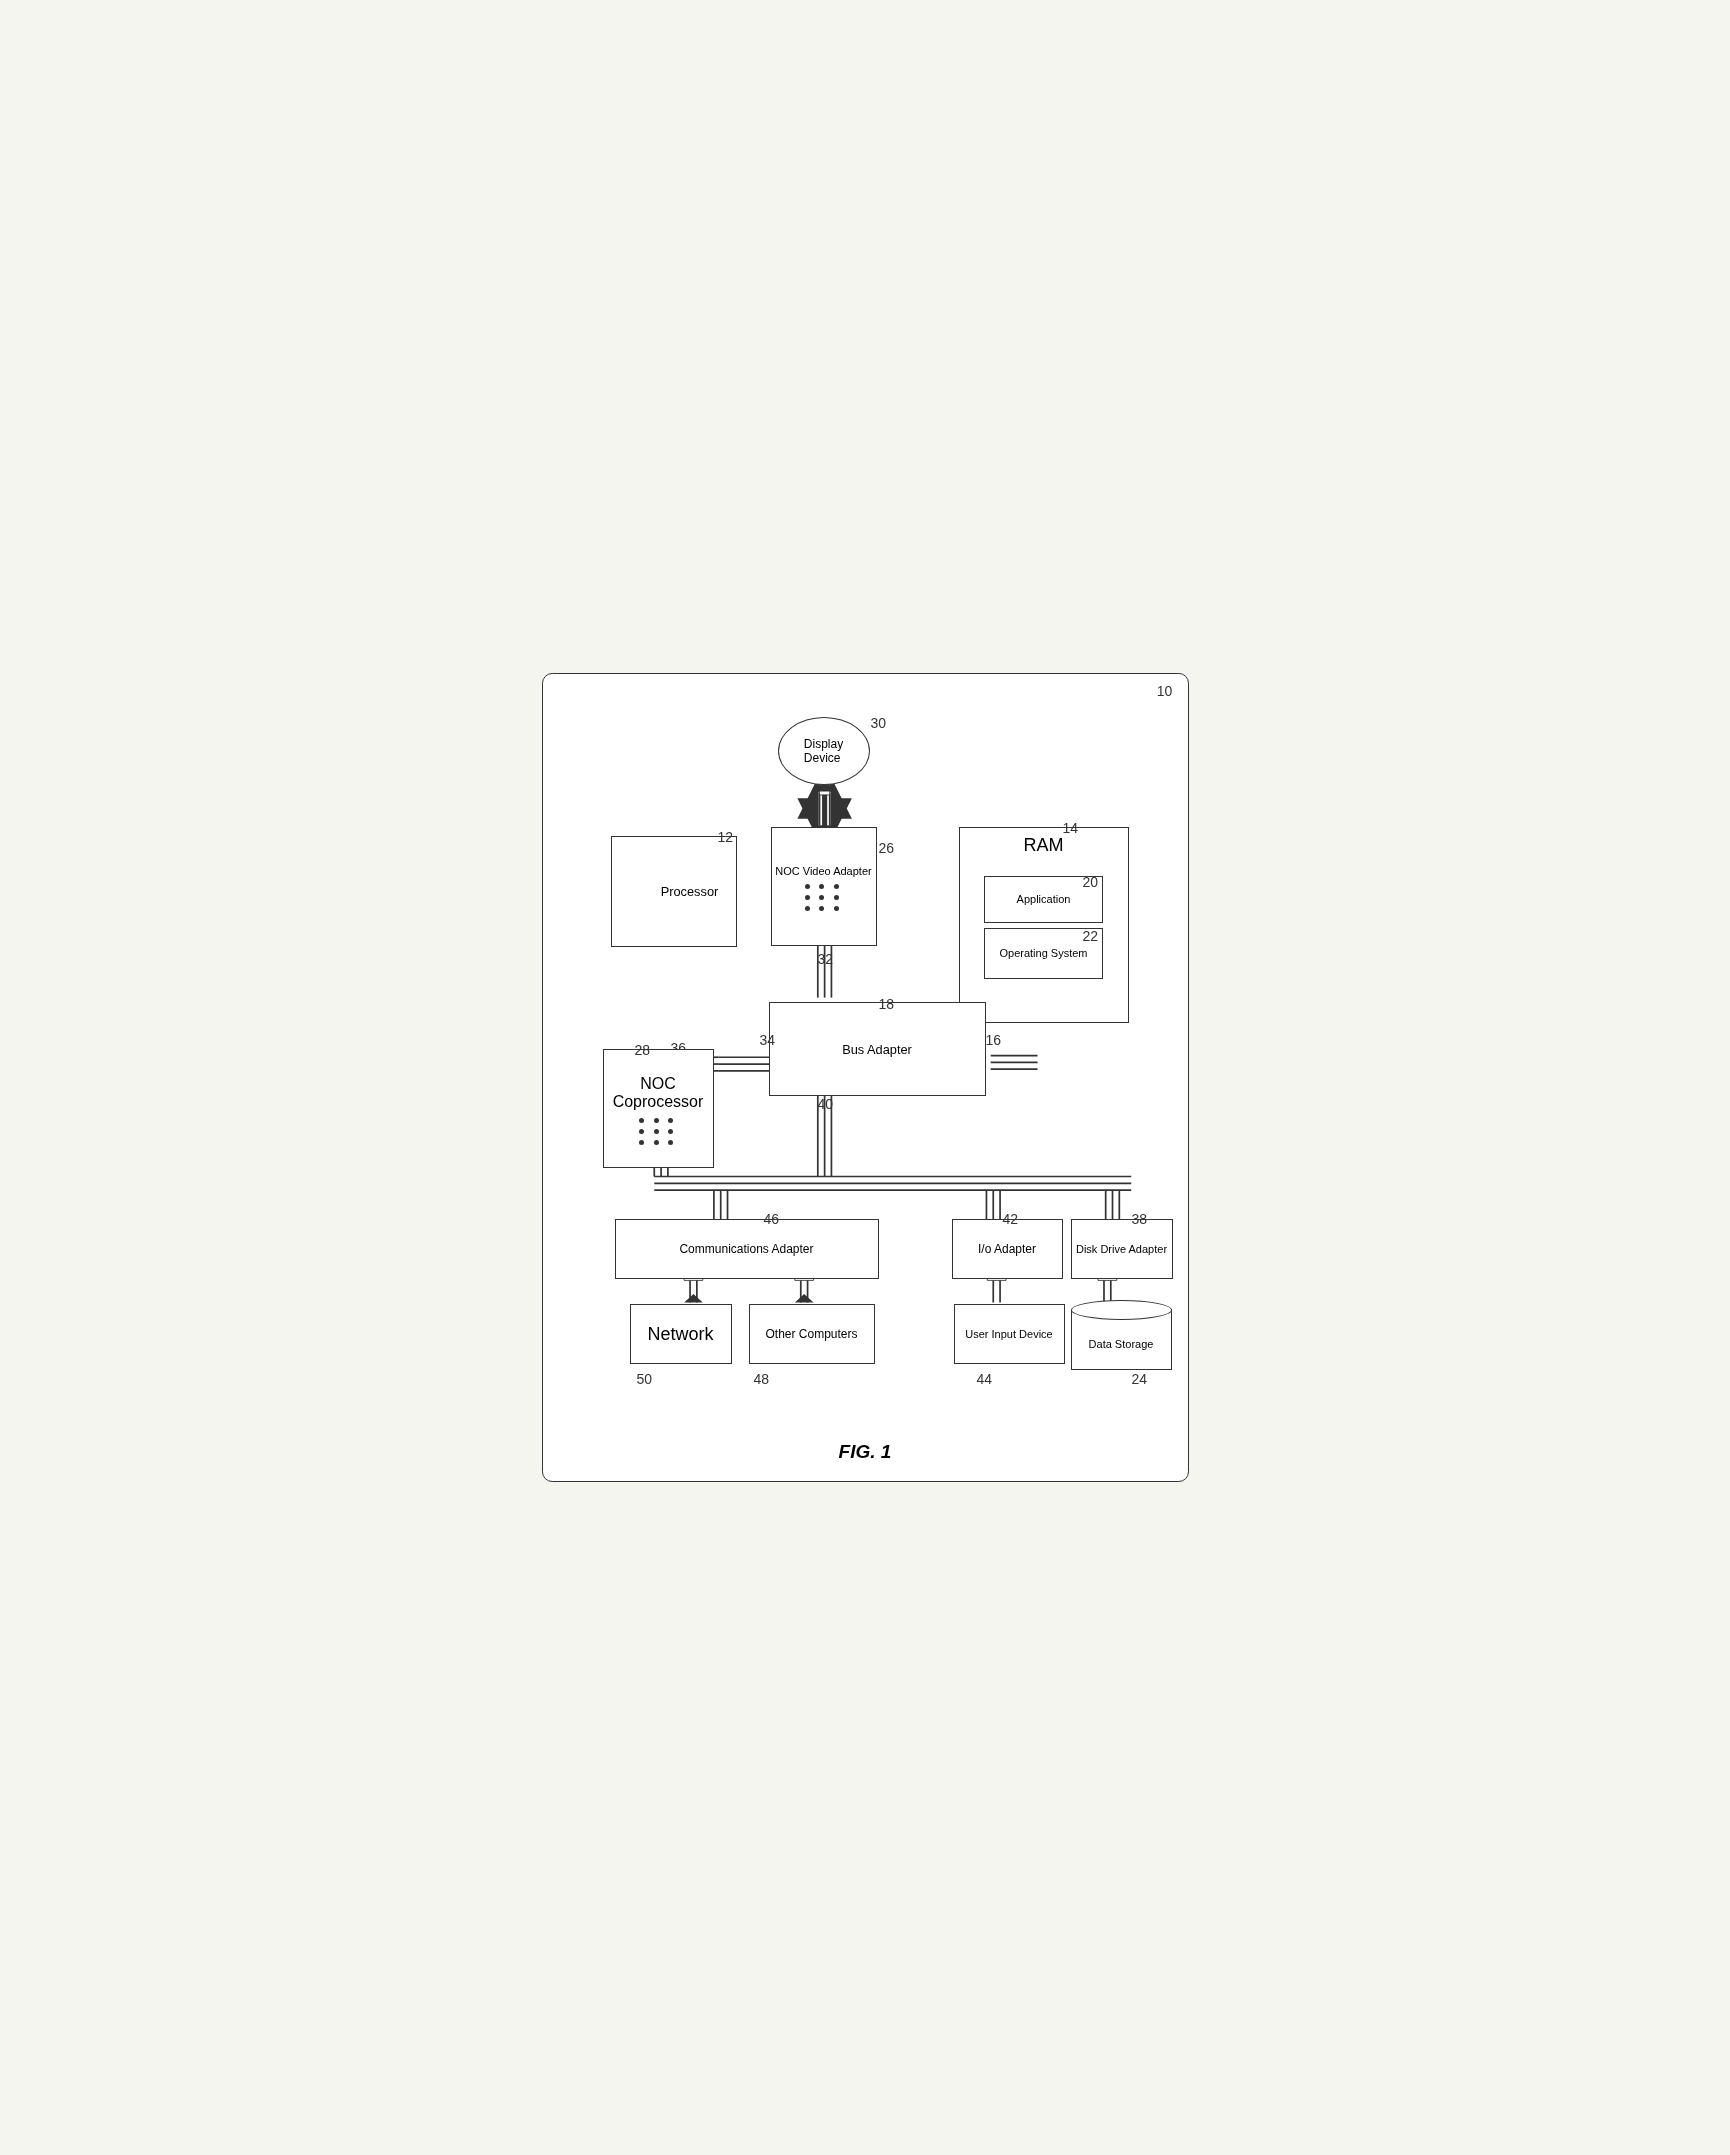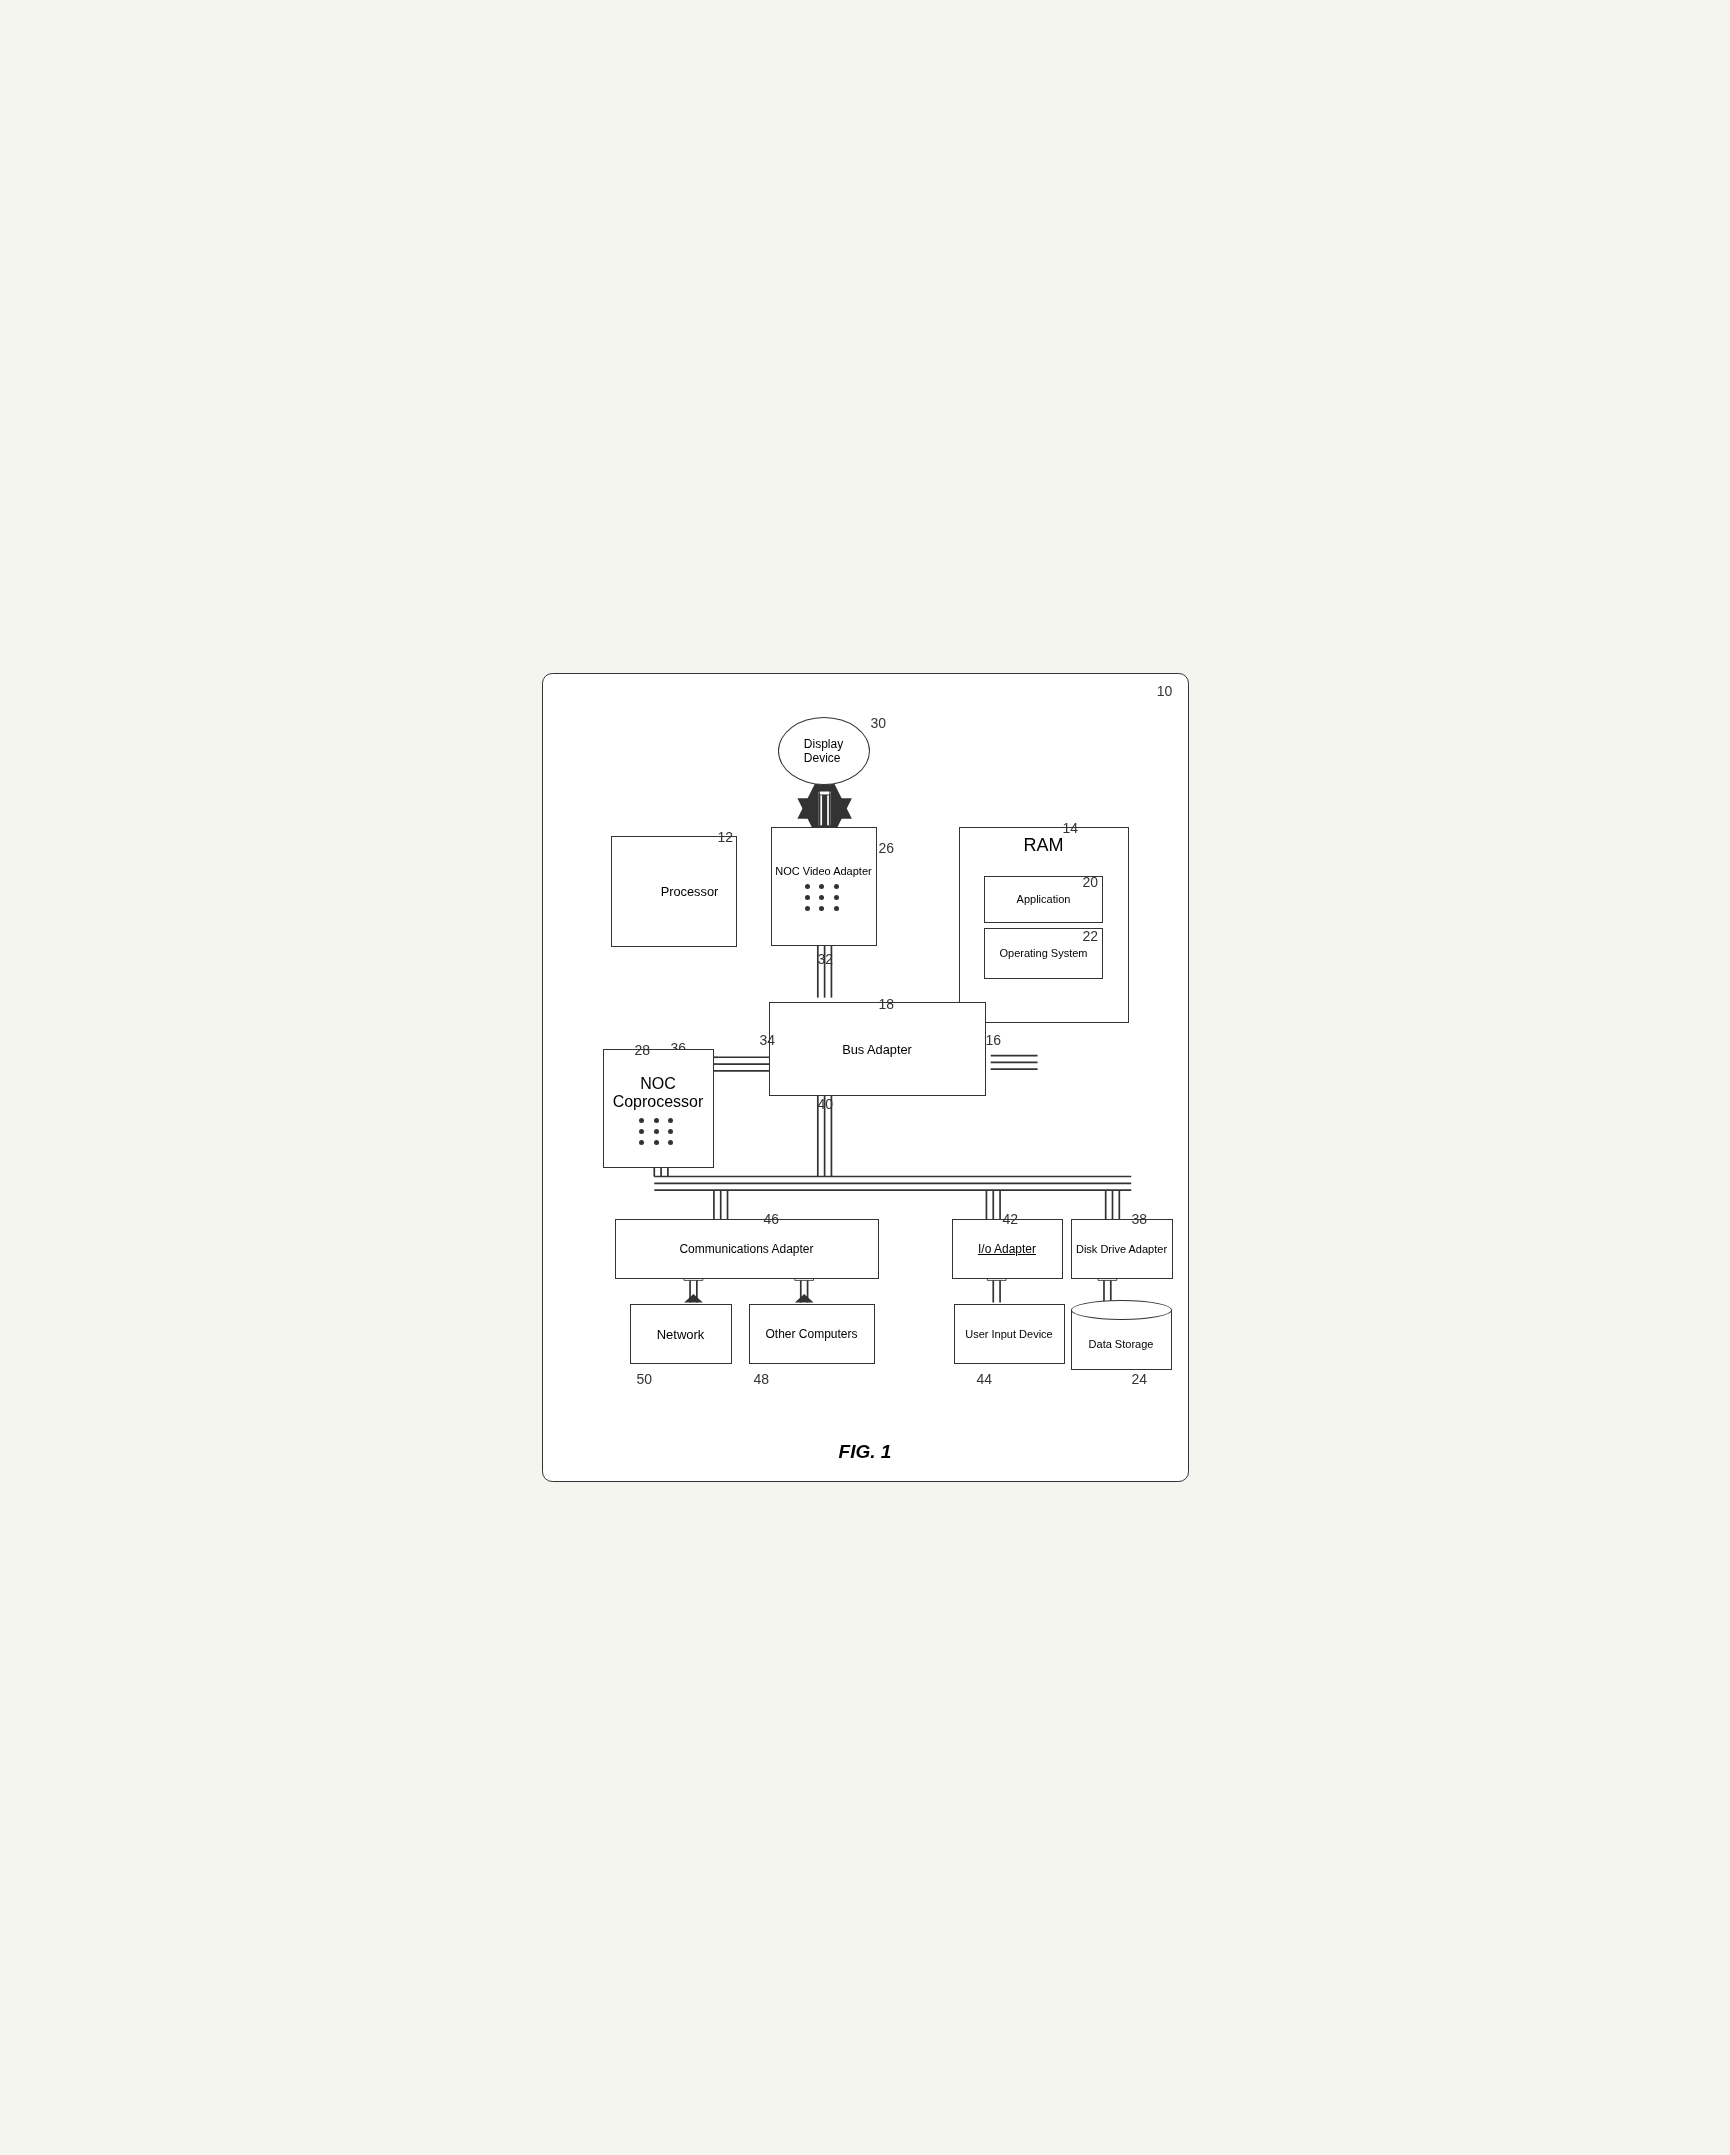--- a/index.html
+++ b/index.html
@@ -242,33 +242,33 @@
       </div>
     </div>
     <span class="ref-num" style="left:75px;top:351px;">28</span>
     <span class="ref-num" style="left:258px;top:405px;">40</span>
 
     <div class="box" style="left:55px;top:528px;width:264px;height:60px;">
       <span style="font-size:12px;">Communications Adapter</span>
     </div>
     <span class="ref-num" style="left:204px;top:520px;">46</span>
 
-    <div class="box" style="left:392px;top:528px;width:111px;height:60px;text-decoration:underline;">
+    <div class="box" style="left:392px;top:528px;width:111px;height:60px;">
       <span style="font-size:12px;">I/o Adapter</span>
     </div>
     <span class="ref-num" style="left:443px;top:520px;">42</span>
 
     <div class="box" style="left:511px;top:528px;width:102px;height:60px;">
       <span style="font-size:11px;text-align:center;">Disk Drive
 Adapter</span>
     </div>
     <span class="ref-num" style="left:572px;top:520px;">38</span>
 
     <div class="box" style="left:70px;top:613px;width:102px;height:60px;">
-      <span style="font-size:13px;text-align:right;">Network</span>
+      <span style="font-size:18px;text-align:right;">Network</span>
     </div>
     <span class="ref-num" style="left:77px;top:680px;">50</span>
 
     <div class="box" style="left:189px;top:613px;width:126px;height:60px;">
       <span style="font-size:12px;">Other Computers</span>
     </div>
     <span class="ref-num" style="left:194px;top:680px;">48</span>
 
     <div class="box" style="left:394px;top:613px;width:111px;height:60px;">
       <span style="font-size:11px;text-align:center;">User Input

